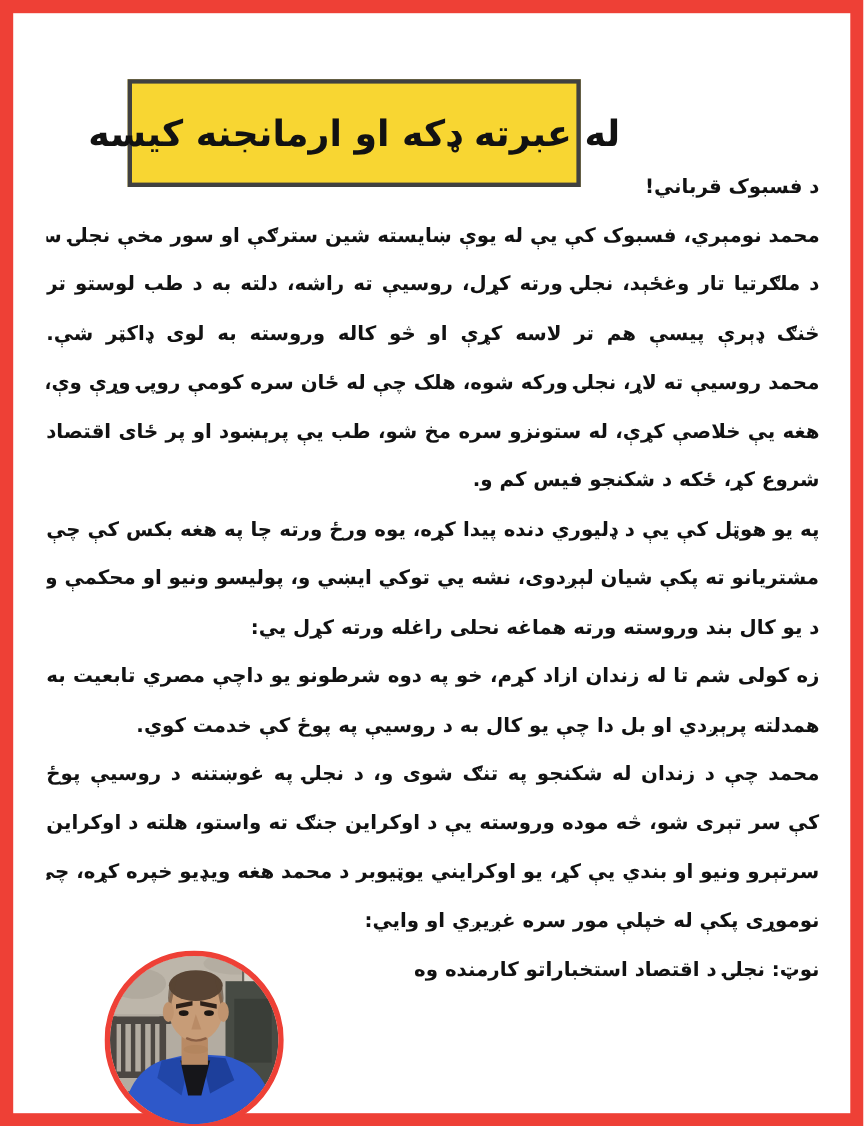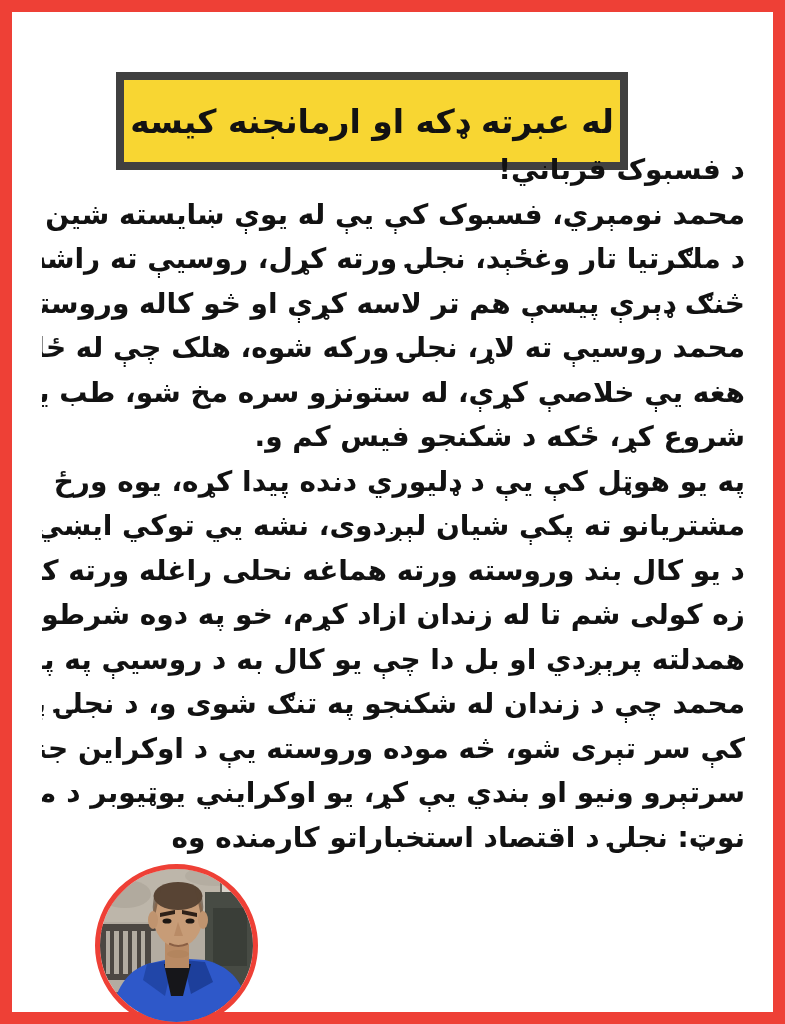--- a/index.html
+++ b/index.html
@@ -12,41 +12,41 @@
   }
   .page{
     position:absolute;inset:0;
     border:12px solid #ee4036;
     box-sizing:border-box;
     background:#ffffff;
   }
   .banner{
     position:absolute;
     left:104px;top:60px;
-    width:512px;height:98px;
+    width:412px;height:98px;
     background:#f8d632;
-    border:8px solid #404040;
+    border:4px solid #404040;
     box-sizing:border-box;
     display:flex;align-items:center;justify-content:center;
   }
   .banner .title{
     direction:rtl;
     font-size:33px;
     font-weight:bold;
     color:#121212;
     white-space:nowrap;
     letter-spacing:-0.5px;
   }
   .article{
     position:absolute;
     top:136px;left:30px;right:28px;
     direction:rtl;
     color:#121212;
     font-weight:bold;
-    font-size:28px;
+    font-size:18px;
     line-height:44.5px;
     overflow:hidden;
   }
   .line{
     height:44.5px;
     white-space:nowrap;
     text-align:right;
     overflow:hidden;
   }
   .line.full{
@@ -78,20 +78,21 @@
     <div class="line full">هغه یې خلاصې کړې، له ستونزو سره مخ شو، طب یې پرېښود او پر ځای اقتصاد</div>
     <div class="line">شروع کړ، ځکه د شکنجو فیس کم و.</div>
     <div class="line full">په یو هوټل کې یې د ډلیوري دنده پیدا کړه، یوه ورځ ورته چا په هغه بکس کې چې</div>
     <div class="line full">مشتریانو ته پکې شیان لېږدوی، نشه یي توکي ایښي و، پولیسو ونیو او محکمې ورته</div>
     <div class="line">د یو کال بند وروسته ورته هماغه نحلی راغله ورته کړل يي:</div>
     <div class="line full">زه کولی شم تا له زندان ازاد کړم، خو په دوه شرطونو یو داچې مصري تابعیت به</div>
     <div class="line">همدلته پرېږدي او بل دا چې یو کال به د روسیې په پوځ کې خدمت کوي.</div>
     <div class="line full">محمد چې د زندان له شکنجو په تنګ شوی و، د نجلۍ په غوښتنه د روسیې پوځ</div>
     <div class="line full">کې سر تېری شو، څه موده وروسته یې د اوکراین جنګ ته واستو، هلته د اوکراین</div>
     <div class="line full">سرتېرو ونیو او بندي یې کړ، یو اوکرایني یوټیوبر د محمد هغه ویډیو خپره کړه، چې</div>
+    <div class="line">نوموړی پکې له خپلې مور سره غږیږي او وایي:</div>
     <div class="line">نوټ: نجلۍ د اقتصاد استخباراتو کارمنده وه</div>
   </div>
 
   <div class="photo">
     <svg width="163" height="163" viewBox="0 0 163 163">
       <defs>
         <clipPath id="pclip">
             <circle cx="81.5" cy="81.5" r="76.5"></circle>
           </clipPath>
       </defs>

